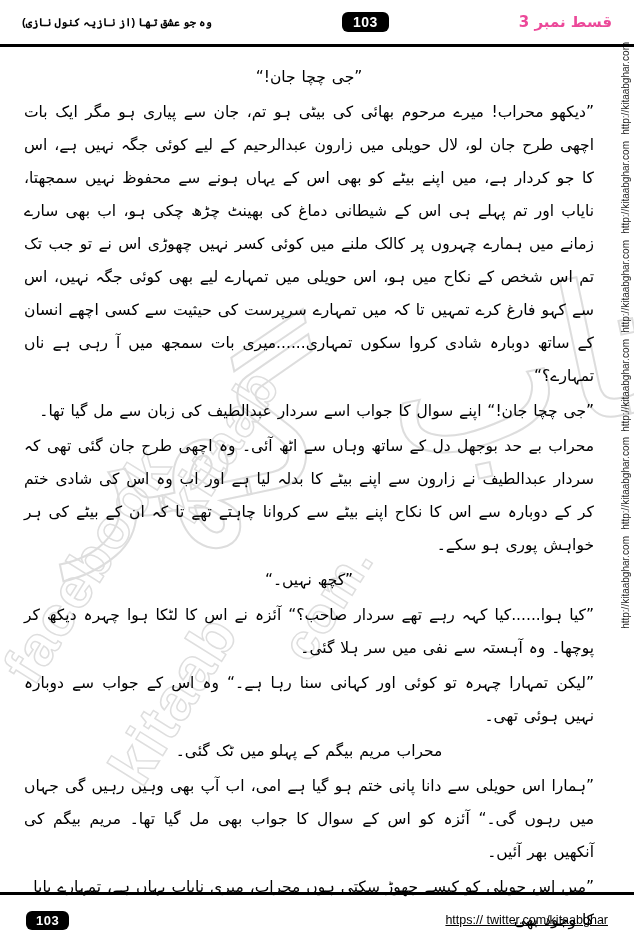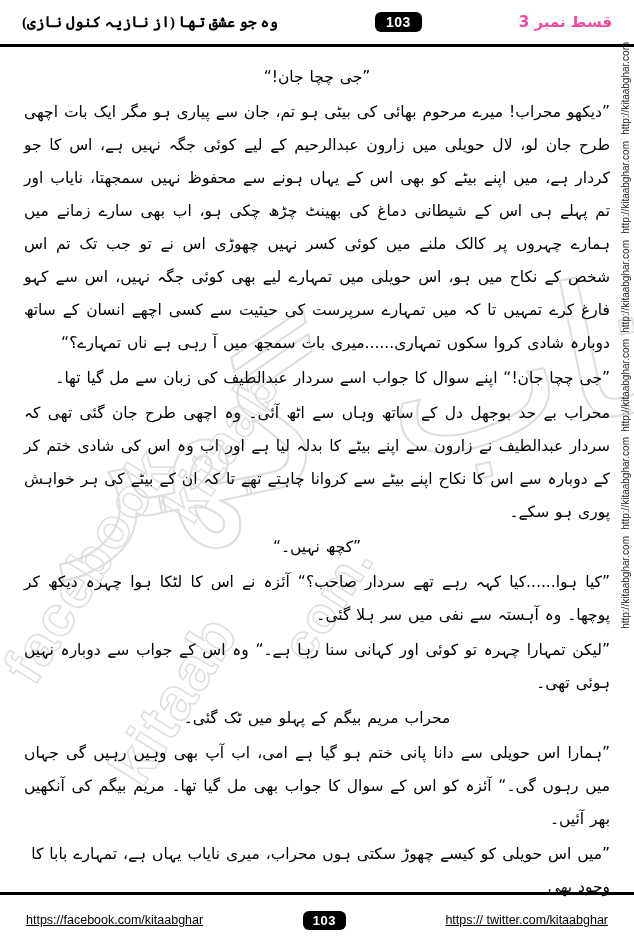--- a/index.html
+++ b/index.html
@@ -110,22 +110,22 @@
     position: relative;
     z-index: 3;
     height: 44px;
     padding: 0 22px;
     display: flex;
     align-items: center;
     justify-content: space-between;
     flex-direction: row-reverse;
   }
   .header-title {
-    font-family: Liberation Serif, serif;
-    font-size: 15px;
+    font-family: Liberation Sans, sans-serif;
+    font-size: 11px;
     font-weight: bold;
     color: #000;
     direction: rtl;
     white-space: nowrap;
   }
   .header-episode {
     font-family: "DejaVu Sans", sans-serif;
     font-size: 15px;
     font-weight: bold;
     color: #ec4899;
@@ -158,21 +158,21 @@
     padding: 14px 24px 0 24px;
     direction: rtl;
     text-align: justify;
     text-align-last: right;
   }
   .para {
     font-family: "DejaVu Sans", sans-serif;
     font-size: 15.5px;
     line-height: 33px;
     color: #000;
-    margin: 0 0 2px 0;
+    margin: 0 16px 2px 0;
     direction: rtl;
     text-align: justify;
     text-align-last: right;
     word-spacing: 1px;
   }
   .para.center-last { text-align-last: center; }
   .para.right-only  { text-align: right; text-align-last: right; }
 
   
   .footer-rule {
@@ -244,16 +244,15 @@
     <p class="para">”لیکن تمہارا چہرہ تو کوئی اور کہانی سنا رہا ہے۔“ وہ اس کے جواب سے دوبارہ نہیں ہوئی تھی۔</p>
     <p class="para center-last">محراب مریم بیگم کے پہلو میں ٹک گئی۔</p>
     <p class="para">”ہمارا اس حویلی سے دانا پانی ختم ہو گیا ہے امی، اب آپ بھی وہیں رہیں گی جہاں میں رہوں گی۔“ آئزہ کو اس کے سوال کا جواب بھی مل گیا تھا۔ مریم بیگم کی آنکھیں بھر آئیں۔</p>
     <p class="para right-only">”میں اس حویلی کو کیسے چھوڑ سکتی ہوں محراب، میری نایاب یہاں ہے، تمہارے بابا کا وجود بھی</p>
   </div>
 
   <div class="footer-rule"></div>
   <div class="footer">
     <a class="footer-link" href="#">https:// twitter.com/kitaabghar</a>
     <div class="page-badge">103</div>
-    <a class="footer-link" href="#">https://facebook.com/kitaabghar</a>
   </div>
 
 </div>
 
 </body></html>

